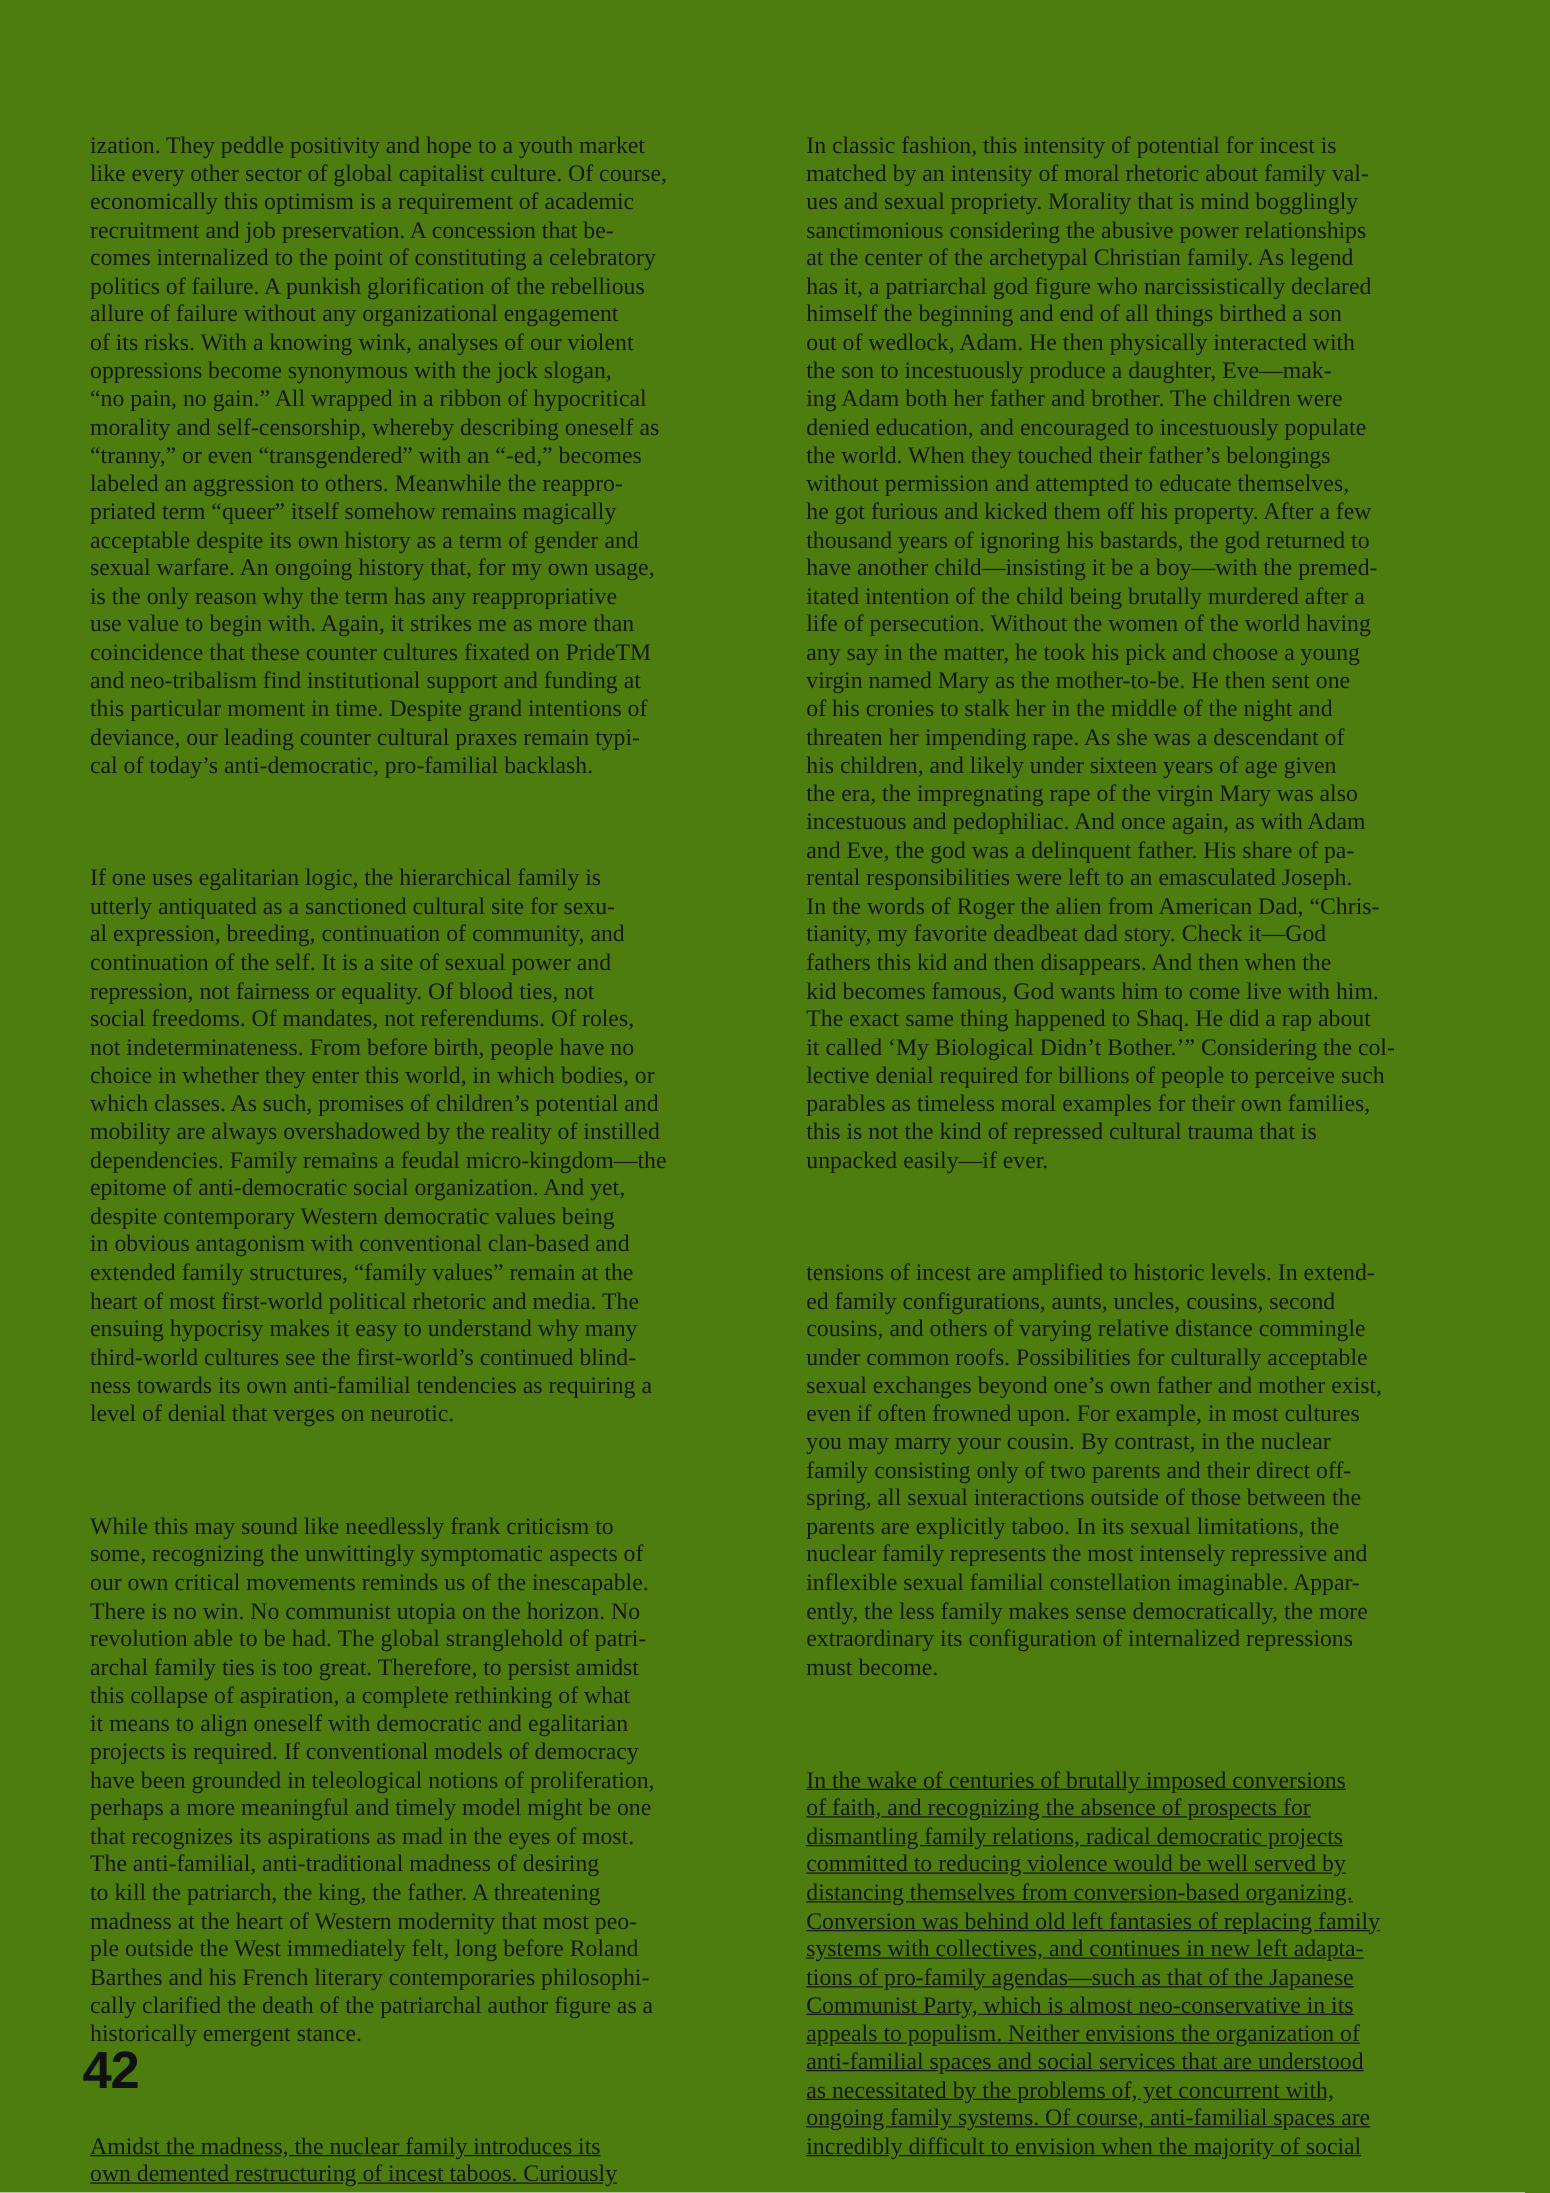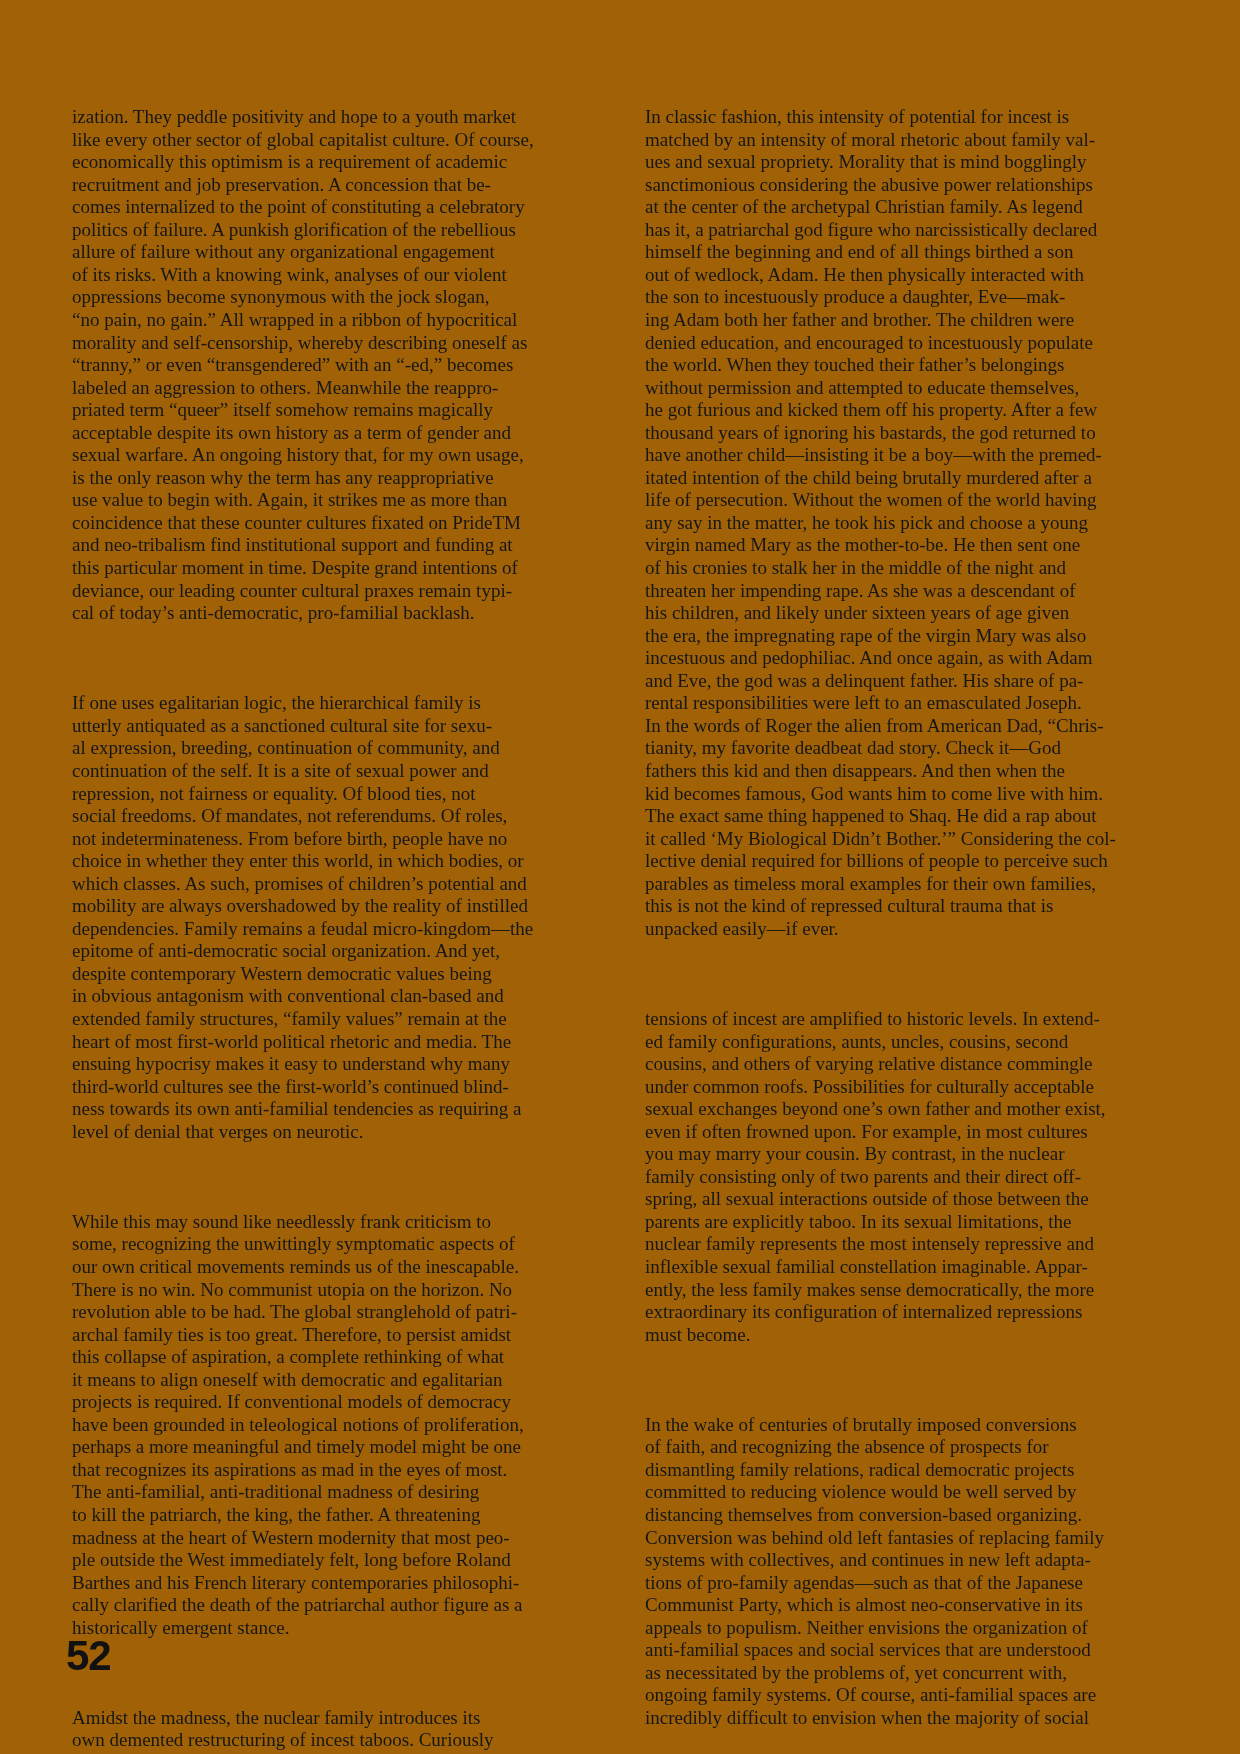--- a/index.html
+++ b/index.html
@@ -9,40 +9,40 @@
   }
   body {
     width: 1240px;
     height: 1754px;
     position: relative;
     overflow: hidden;
   }
   .page {
     position: absolute;
     inset: 0;
-    background: #a16207;
+    background: #4d7c0f;
   }
   .column {
     position: absolute;
     top: 61px;
     width: 520px;
     font-family: "Liberation Serif", "DejaVu Serif", serif;
     font-size: 19px;
     line-height: 22.55px;
     color: #161616;
     white-space: pre;
     text-rendering: optimizeLegibility;
   }
   .column-left  { left: 72px;  }
   .column-right { left: 645px; }
   .column p {
     margin: 0 0 22.55px 0;
     padding: 0;
   }
-  .column p:last-child { margin-bottom: 0; }
+  .column p:last-child { margin-bottom: 0; text-decoration: underline; }
   .page-number {
     position: absolute;
     left: 66px;
     top: 1632px;
     font-family: "Liberation Sans", "DejaVu Sans", sans-serif;
     font-weight: 700;
     font-size: 42px;
     line-height: 48px;
     color: #111111;
     letter-spacing: -1px;
@@ -183,15 +183,15 @@
 systems with collectives, and continues in new left adapta-
 tions of pro-family agendas—such as that of the Japanese
 Communist Party, which is almost neo-conservative in its
 appeals to populism. Neither envisions the organization of
 anti-familial spaces and social services that are understood
 as necessitated by the problems of, yet concurrent with,
 ongoing family systems. Of course, anti-familial spaces are
 incredibly difficult to envision when the majority of social</p>
   </div>
 
-  <div class="page-number">52</div>
+  <div class="page-number">42</div>
 
 </div>
 
 </body></html>

